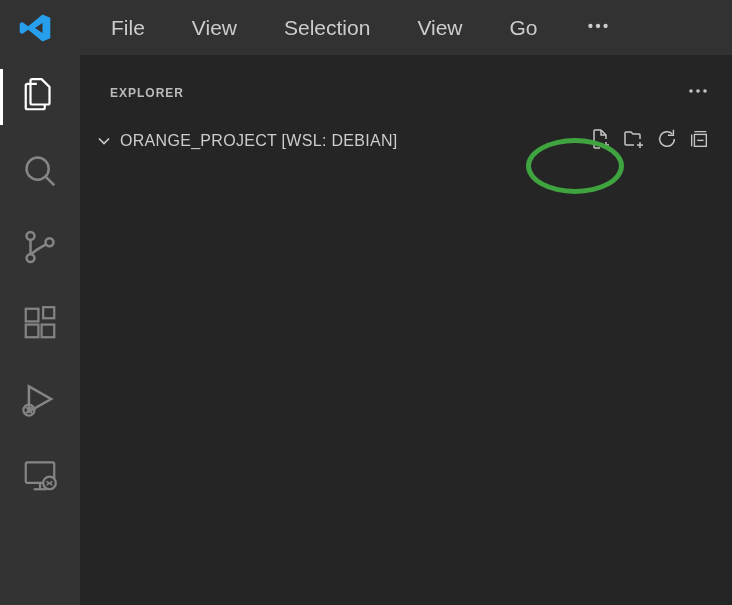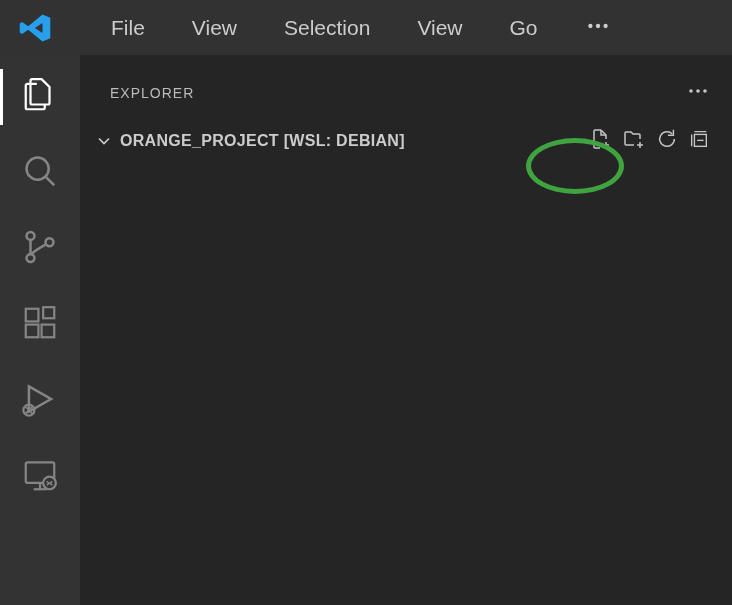--- a/index.html
+++ b/index.html
@@ -74,44 +74,45 @@
     display: flex;
     flex-direction: column;
   }
   .sidebar-header {
     display: flex;
     align-items: center;
     justify-content: space-between;
     padding: 24px 22px 14px 30px;
   }
   .sidebar-title {
-    font-size: 14px;
+    font-size: 12px;
     letter-spacing: 1px;
     color: #bbbbbb;
+    font-weight: bold;
   }
   .sidebar-header-actions {
     display: flex;
     align-items: center;
     cursor: pointer;
   }
   .folder-row {
     display: flex;
     align-items: center;
     padding: 6px 22px 6px 14px;
     position: relative;
     background: #252526;
   }
   .folder-chevron {
     margin-right: 6px;
     display: flex;
     align-items: center;
   }
   .folder-label {
     font-size: 16px;
-    font-weight: 700;
+    font-weight: 400;
     color: #cccccc;
     letter-spacing: 0.3px;
   }
   .folder-actions {
     margin-left: auto;
     display: flex;
     align-items: center;
     gap: 10px;
   }
   .folder-action-btn {

